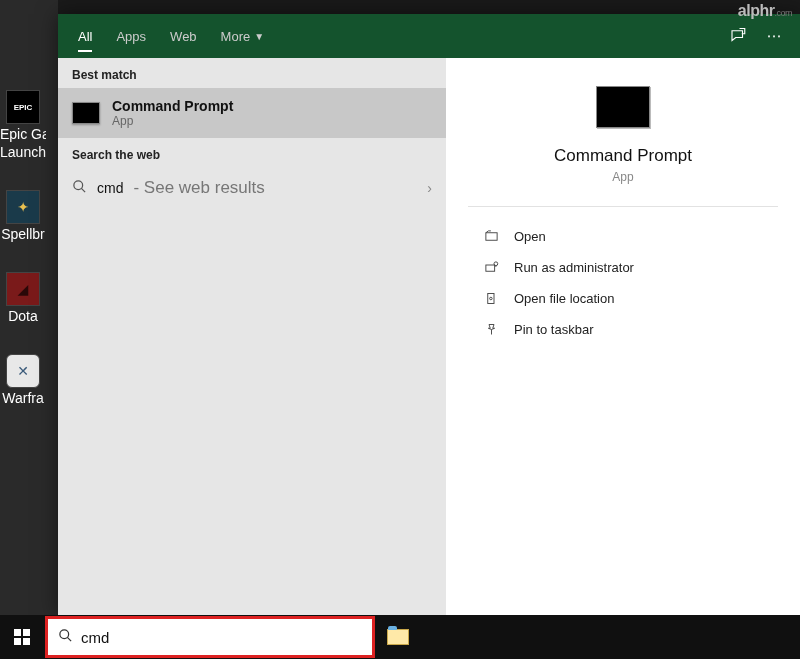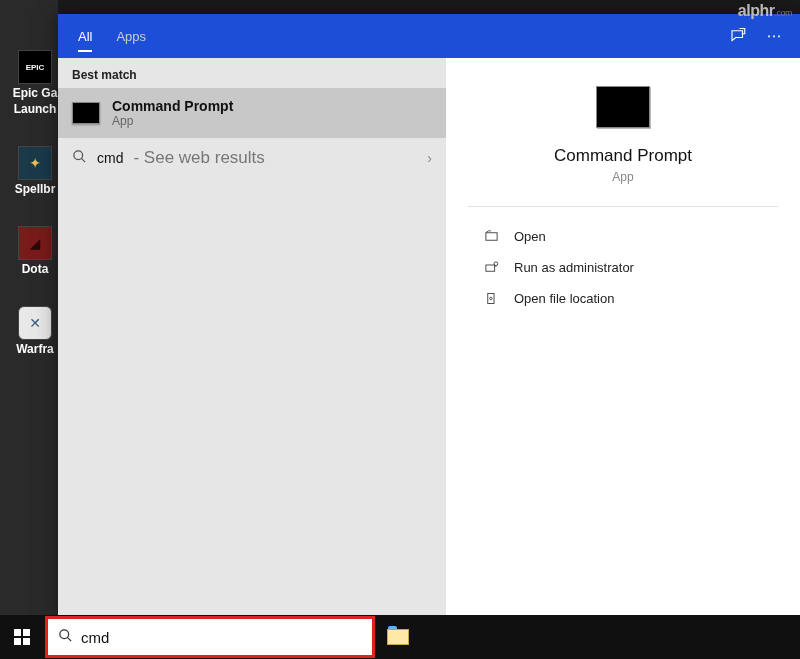--- a/index.html
+++ b/index.html
@@ -3,36 +3,36 @@
 <meta charset="utf-8">
 <style>
   * { margin: 0; padding: 0; box-sizing: border-box; font-family: "Segoe UI", -apple-system, Tahoma, sans-serif; }
   body { width: 800px; height: 659px; background: #1a1a1a; overflow: hidden; position: relative; }
 
   
   .watermark { position: absolute; top: 2px; right: 8px; color: #bbb; font-size: 16px; font-weight: bold; letter-spacing: -0.5px; z-index: 50; }
   .watermark .com { font-size: 9px; color: #777; font-weight: normal; }
 
   
-  .desktop { position: absolute; left: 0; top: 0; width: 58px; height: 615px; background: #2a2a2a; display: flex; flex-direction: column; align-items: flex-end; padding-top: 50px; gap: 30px; }
+  .desktop { position: absolute; left: 0; top: 0; width: 58px; height: 615px; background: #2a2a2a; display: flex; flex-direction: column; align-items: flex-start; padding-top: 90px; gap: 30px; }
   .dicon { width: 46px; display: flex; flex-direction: column; align-items: center; gap: 2px; }
   .dicon-img { width: 34px; height: 34px; background: #000; border: 1px solid #444; display:flex; align-items:center; justify-content:center; font-size:14px; color:#fff;}
-  .dicon-label { color: #fff; font-size: 12px; text-align: center; overflow: hidden; white-space: nowrap; width:46px; text-overflow: clip; font-weight: bold;}
+  .dicon-label { color: #fff; font-size: 14px; text-align: center; overflow: hidden; white-space: nowrap; width:46px; text-overflow: clip;}
   .epic .dicon-img{background:#000;color:#fff;font-weight:bold;font-size:8px;}
   .spellbr .dicon-img{background:#1a3a4a;color:#e8c050;}
   .steam .dicon-img{background:#1b2838;border-radius:50%;position:relative;}
   .steam .dicon-img::after{content:"";position:absolute;width:20px;height:20px;border:3px solid #c7d5e0;border-radius:50%;top:3px;left:3px;}
   .dota .dicon-img{background:#7a1a1a;color:#2a0808;}
   .warfra .dicon-img{background:#e8e8e8;color:#3a5a7a;border-radius:6px;}
 
   
   .panel { position: absolute; left: 58px; top: 14px; width: 742px; height: 601px; background: #f2f2f2; box-shadow: 0 0 20px rgba(0,0,0,0.5); display: flex; flex-direction: column; }
 
   
-  .tabs { height: 44px; background: #1d4ed8; display: flex; align-items: center; padding: 0 8px; }
+  .tabs { height: 44px; background: #14532d; display: flex; align-items: center; padding: 0 8px; }
   .tab { color: #ccc; font-size: 13px; padding: 0 12px; height: 44px; display: flex; align-items: center; cursor: pointer; position: relative;}
   .tab.active { color: #fff; }
   .tab.active::after { content:""; position:absolute; bottom:6px; left:12px; right:12px; height:2px; background:#fff;}
   .tab .chev { margin-left: 4px; font-size: 10px; }
   .tabs-spacer { flex: 1; }
   .tabs-btn { width: 36px; height: 36px; display: flex; align-items: center; justify-content: center; color: #fff; cursor: pointer; font-size: 15px;}
 
   
   .body { flex: 1; display: flex; }
   .left { width: 388px; background: #e6e6e6; display: flex; flex-direction: column; }
@@ -99,20 +99,27 @@
 </div>
 
 <div class="panel">
   <div class="tabs">
     <div class="tab active">
         <span>All</span>
       </div>
     <div class="tab">
         <span>Apps</span>
       </div>
+    <div class="tab">
+        <span>Web</span>
+      </div>
+    <div class="tab">
+        <span>More</span>
+        <span class="chev">▼</span>
+      </div>
     <div class="tabs-spacer"></div>
     <div class="tabs-btn">
       <svg width="18" height="18" viewBox="0 0 24 24" fill="none" stroke="#fff" stroke-width="1.5">
           <path d="M4 5h14v9H9l-5 4V5z"></path>
           <path d="M14 2h7v7h-4"></path>
         </svg>
     </div>
     <div class="tabs-btn">
         <span>⋯</span>
       </div>
@@ -121,20 +128,21 @@
   <div class="body">
     <div class="left">
       <div class="section-label">Best match</div>
       <div class="result-row selected">
         <div class="result-thumb"></div>
         <div class="result-text">
           <div class="result-title">Command Prompt</div>
           <div class="result-sub">App</div>
         </div>
       </div>
+      <div class="section-label">Search the web</div>
       <div class="web-row">
         <span class="mag">
           <svg width="15" height="15" viewBox="0 0 24 24" fill="none" stroke="#555" stroke-width="2">
               <circle cx="10" cy="10" r="7"></circle>
               <line x1="21" y1="21" x2="15" y2="15"></line>
             </svg>
         </span>
         <span class="q">cmd</span>
         <span class="rest"> - See web results</span>
         <span class="chevr">›</span>
@@ -170,20 +178,29 @@
         </div>
         <div class="action">
           <span class="action-icon">
               <svg width="15" height="15" viewBox="0 0 24 24" fill="none" stroke="#444" stroke-width="1.5">
                 <rect x="6" y="4" width="10" height="16"></rect>
                 <circle cx="11" cy="12" r="2"></circle>
               </svg>
             </span>
           <span>Open file location</span>
         </div>
+        <div class="action">
+          <span class="action-icon">
+              <svg width="15" height="15" viewBox="0 0 24 24" fill="none" stroke="#444" stroke-width="1.5">
+                <path d="M8 4h8l-2 6h3l-5 2-5-2h3z"></path>
+                <line x1="12" y1="12" x2="12" y2="20"></line>
+              </svg>
+            </span>
+          <span>Pin to taskbar</span>
+        </div>
       </div>
     </div>
   </div>
 </div>
 
 <div class="taskbar">
   <div class="start-btn">
     <div class="win-logo">
         <span></span>
         <span></span>

